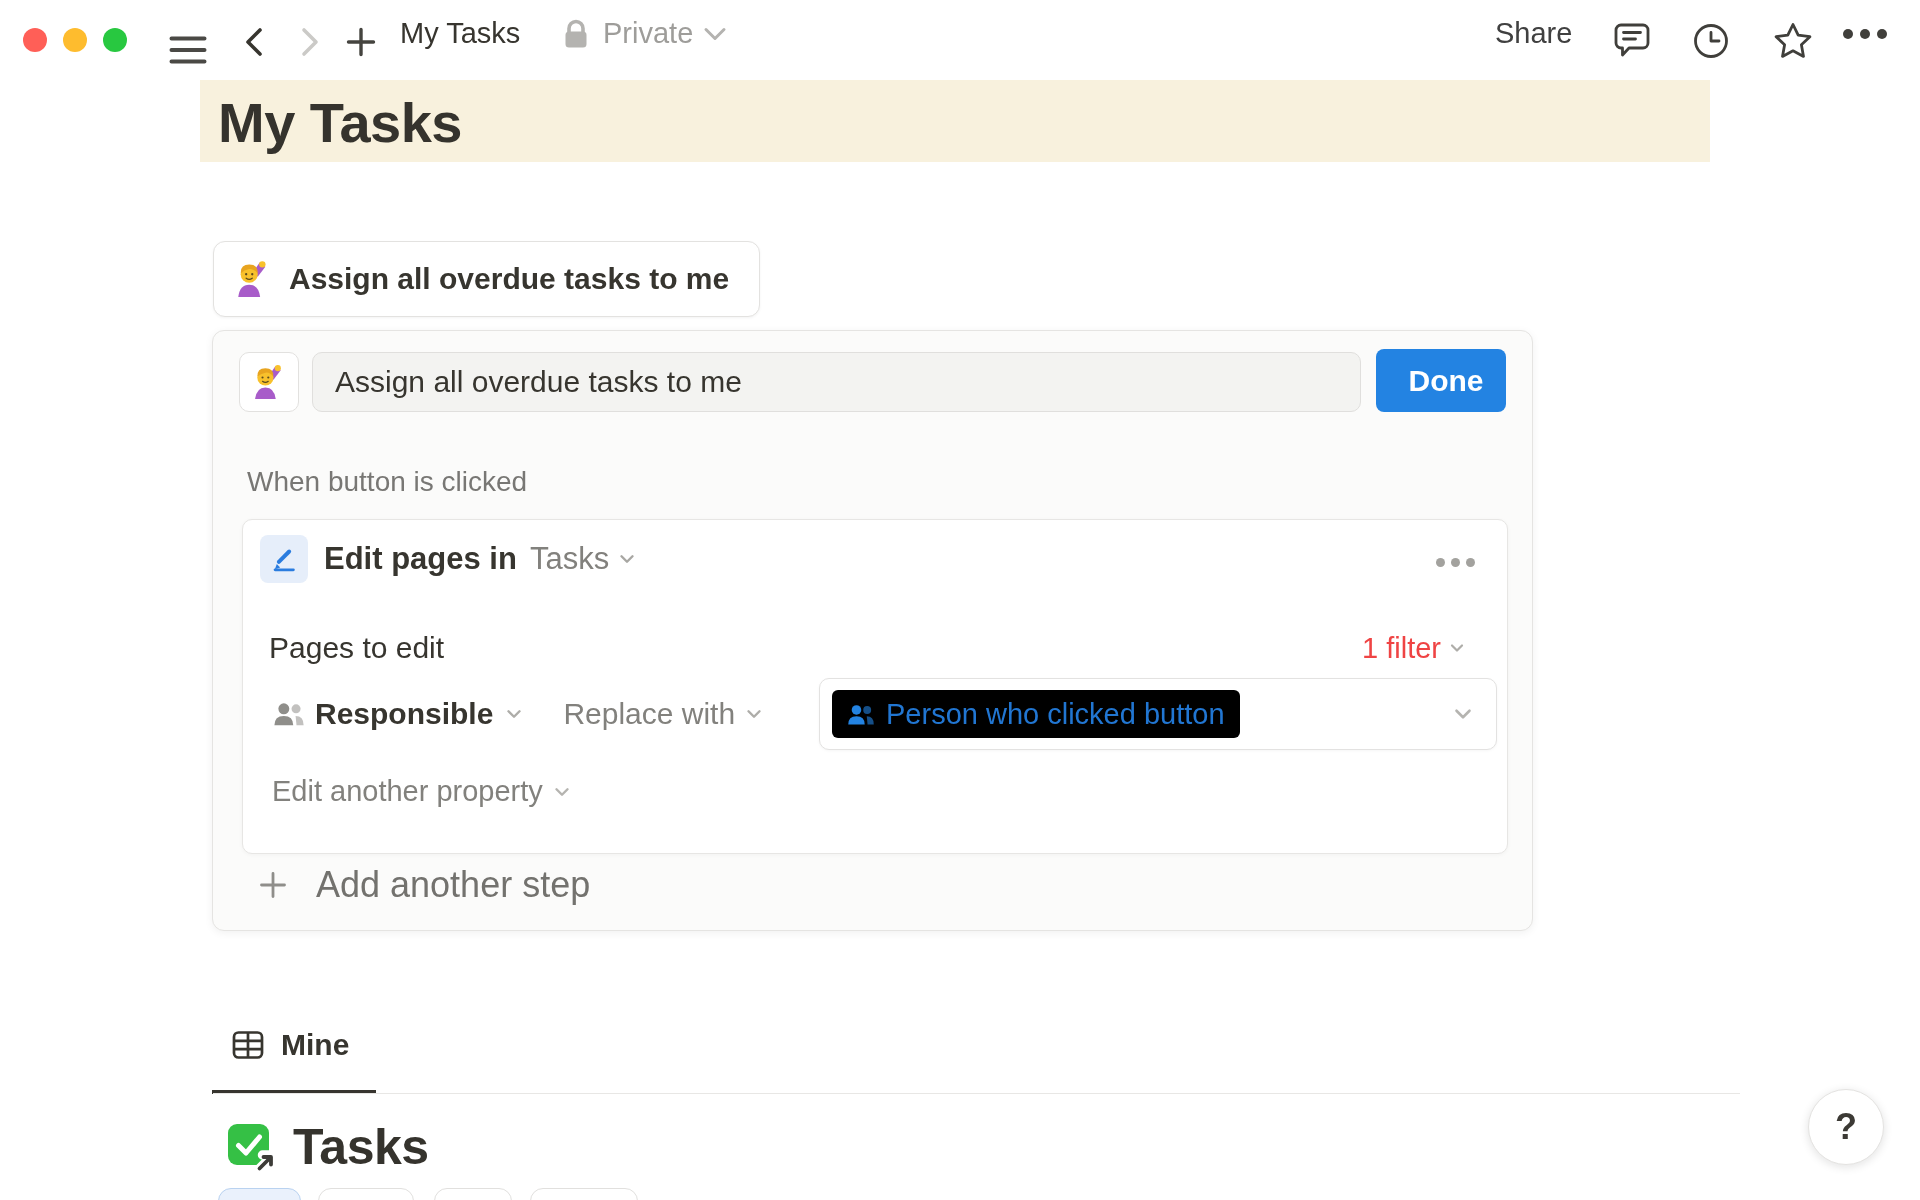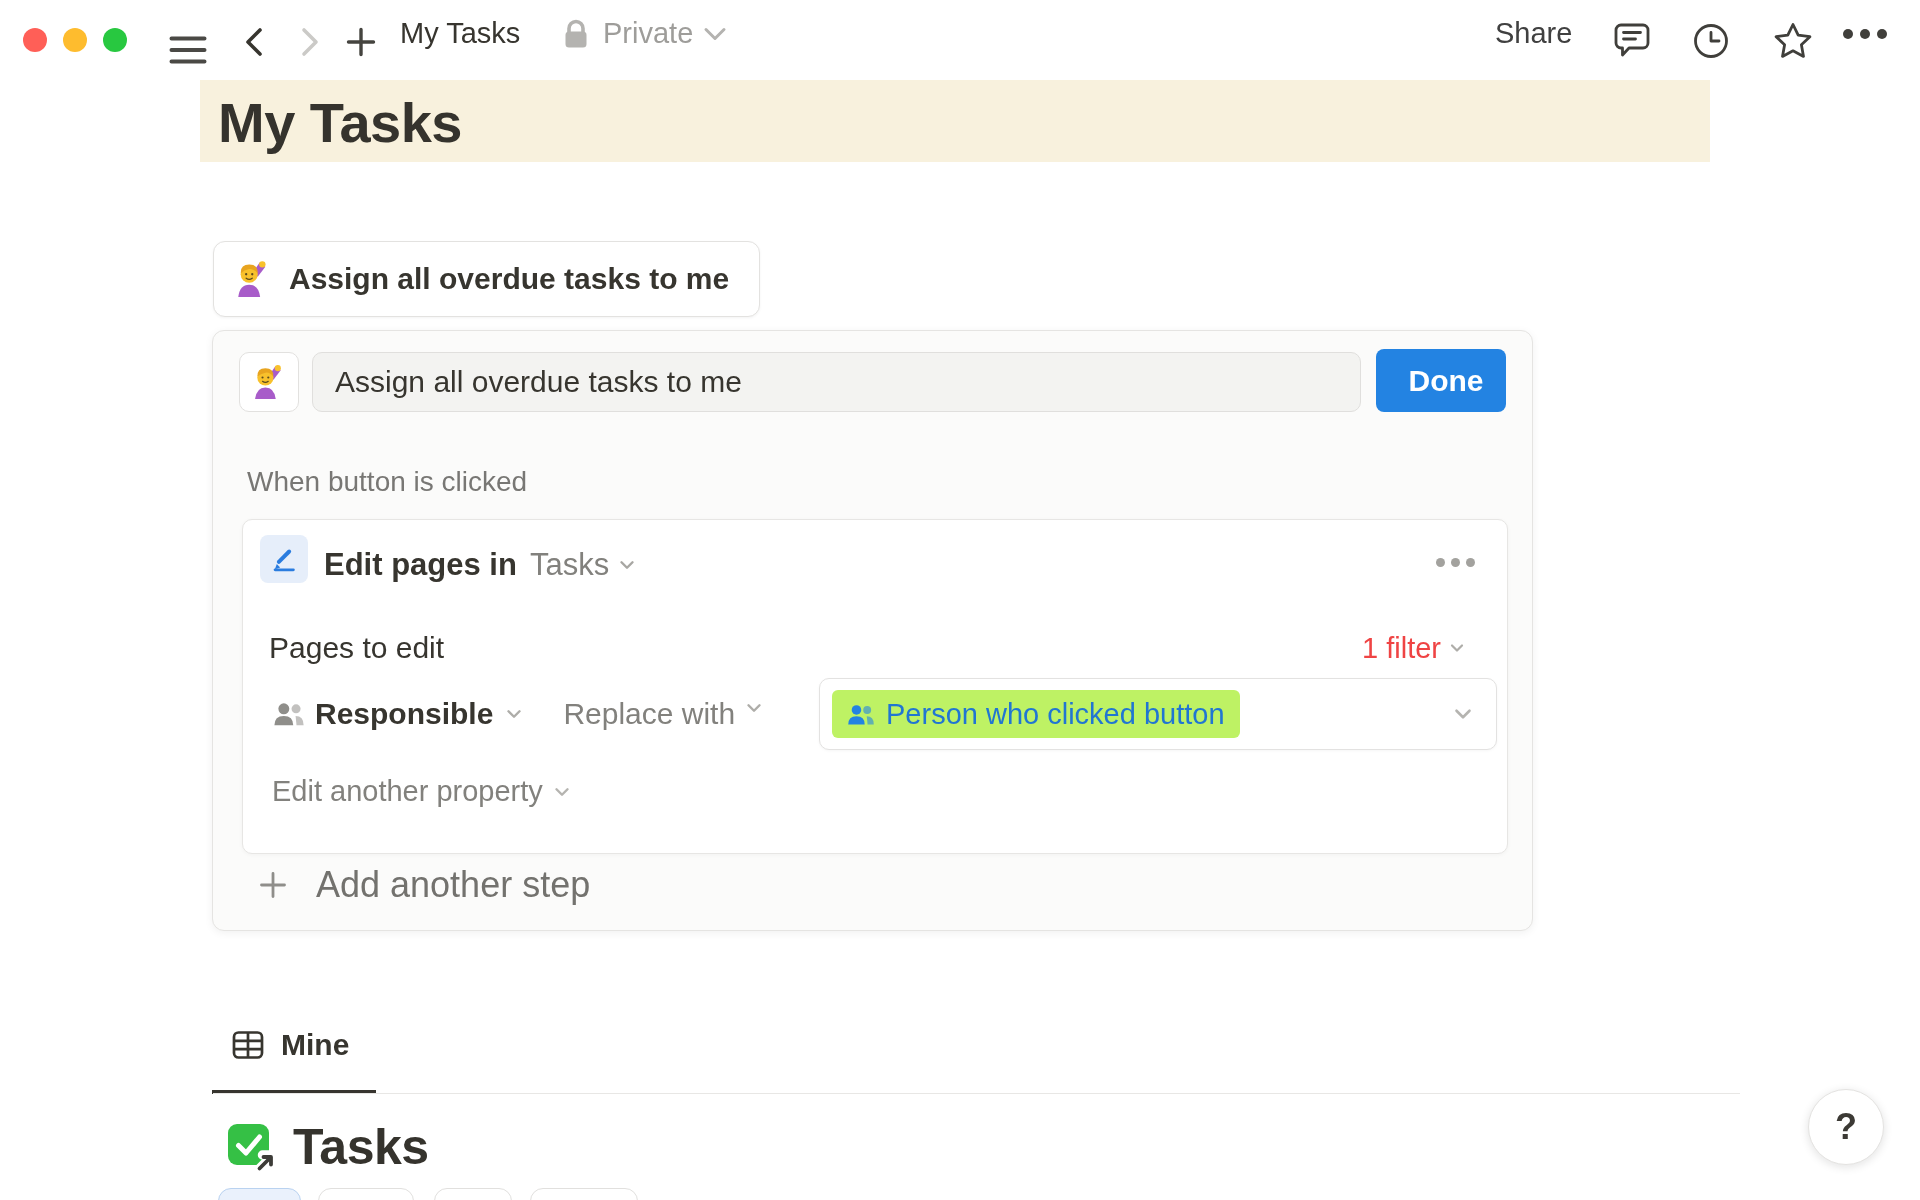--- a/index.html
+++ b/index.html
@@ -43,43 +43,43 @@
   .done-btn { position:absolute; left:1163px; top:18px; width:130px; height:63px;
     background:#2383e2; border:none; border-radius:8px; color:#fff;
     font-family:inherit; font-size:30px; font-weight:600; cursor:pointer;padding-left:10px; }
   .when-label { position:absolute; left:34px; top:135px; font-size:28px; font-weight:500; color:#787774; }
 
   .step-card { position:absolute; left:29px; top:188px; width:1266px; height:335px;
     background:#ffffff; border:1px solid #e7e6e4; border-radius:10px;
     box-shadow:0 1px 4px rgba(15,15,15,.04); }
   .pencil-tile { position:absolute; left:17px; top:15px; width:48px; height:48px;
     background:#e6eefa; border-radius:8px; display:flex; align-items:center; justify-content:center; }
-  .action-row { position:absolute; left:81px; top:15px; height:48px; display:flex; align-items:flex-end; gap:13px; }
+  .action-row { position:absolute; left:81px; top:15px; height:48px; display:flex; align-items:center; gap:13px; }
   .action-bold { font-size:31px; font-weight:700; color:#37352f; }
   .action-target { display:flex; align-items:center; gap:7px; cursor:pointer; }
   .action-target span { font-size:31px; color:#82817d; }
   .dots3 { position:absolute; right:32px; top:38px; display:flex; gap:6px; cursor:pointer; }
   .dots3 i { width:9px; height:9px; border-radius:50%; background:#a3a29e; }
 
   .pages-row { position:absolute; left:26px; right:40px; top:98px; height:36px;
     display:flex; align-items:center; justify-content:space-between;margin-top:12px; }
   .pages-label { font-size:30px; font-weight:500; color:#37352f; }
   .filter-dd { display:flex; align-items:center; gap:6px; cursor:pointer; }
   .filter-dd span { font-size:29px; color:#ef4444; }
 
   .prop-row { position:absolute; left:30px; top:158px; height:72px; display:flex; align-items:center; }
   .prop-dd { display:flex; align-items:center; gap:10px; cursor:pointer; }
   .prop-name { font-size:30px; font-weight:600; color:#37352f; }
-  .op-dd { display:flex; align-items:flex-start; gap:8px; margin-left:38px; cursor:pointer; }
+  .op-dd { display:flex; align-items:center; gap:8px; margin-left:38px; cursor:pointer; }
   .op-dd span { font-size:30px; color:#82817d; }
   .value-select { position:absolute; left:576px; top:158px; width:678px; height:72px;
     background:#fff; border:1px solid #e3e2e1; border-radius:10px;
     box-shadow:0 1px 3px rgba(15,15,15,.04); display:flex; align-items:center;
     padding:0 20px 0 12px; cursor:pointer; }
-  .chip { display:flex; align-items:center; gap:11px; background:#bef264;
+  .chip { display:flex; align-items:center; gap:11px; background:#000000;
     border-radius:6px; height:48px; padding:0 15px; }
   .chip span { font-size:29px; color:#2176d2; }
   .value-select .chev { margin-left:auto; }
 
   .edit-another { position:absolute; left:29px; top:255px; display:flex; align-items:center; gap:8px; cursor:pointer; }
   .edit-another span { font-size:29px; color:#82817d; }
 
   .add-step { position:absolute; left:45px; top:532px; height:44px; display:flex; align-items:center; gap:28px; cursor:pointer; }
   .add-step span { font-size:36px; color:#73726e; }
 

